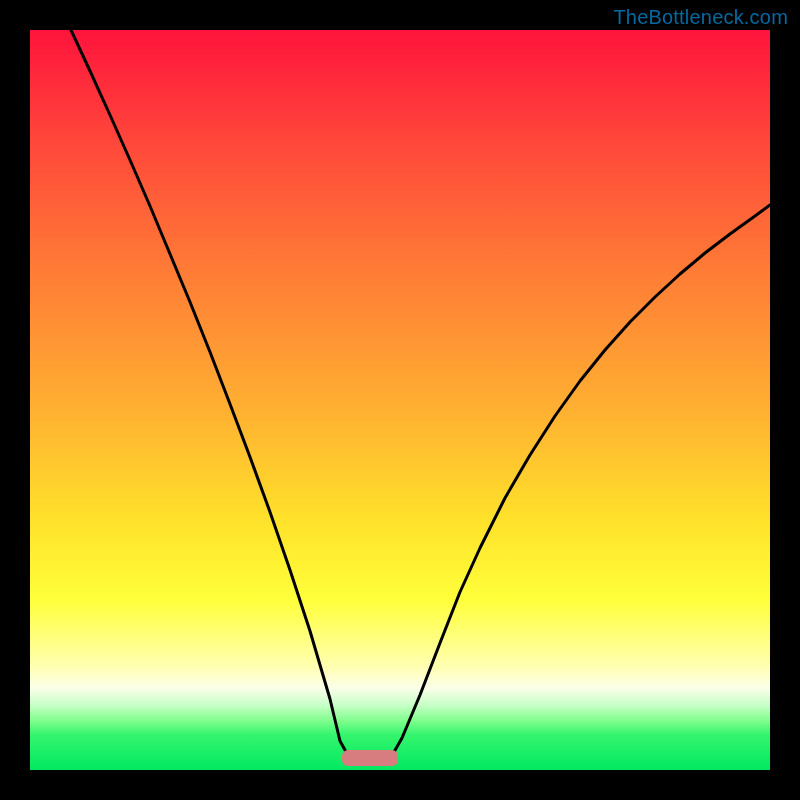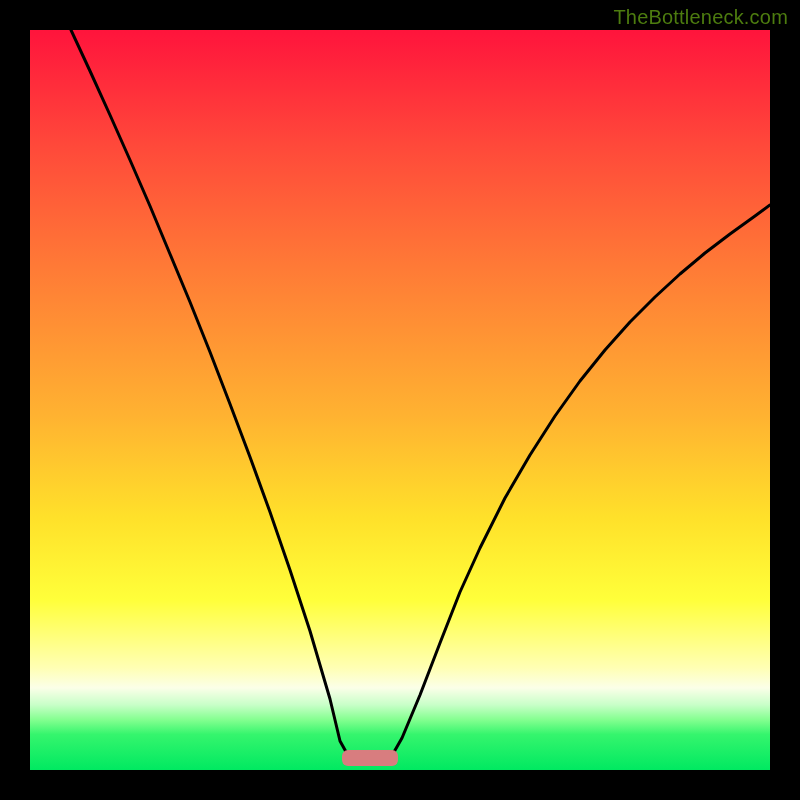--- a/index.html
+++ b/index.html
@@ -42,21 +42,21 @@
   }
   .marker {
     position: absolute;
     background: #d87d7f;
     border-radius: 6px;
   }
   .watermark {
     position: absolute;
     top: 6px;
     right: 12px;
-    color: #4d7c0f;
+    color: #0369a1;
     font-size: 20px;
     font-weight: 500;
     letter-spacing: 0.2px;
   }
   svg.curve {
     position: absolute;
     left: 0;
     top: 0;
   }
 </style>

